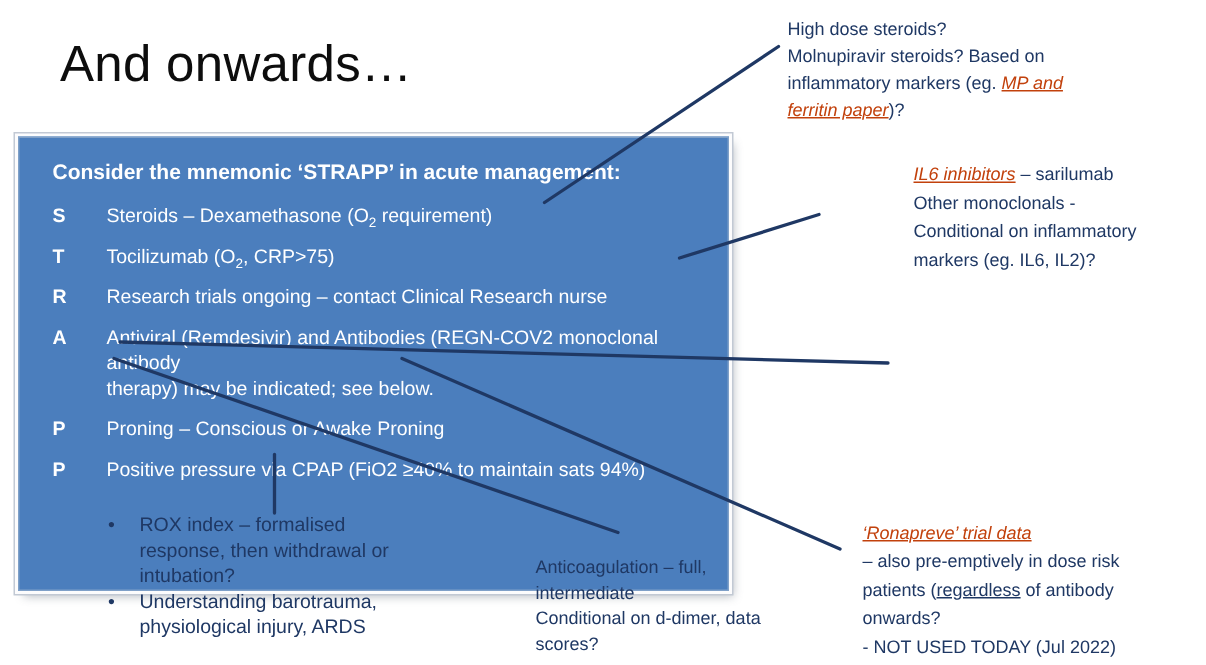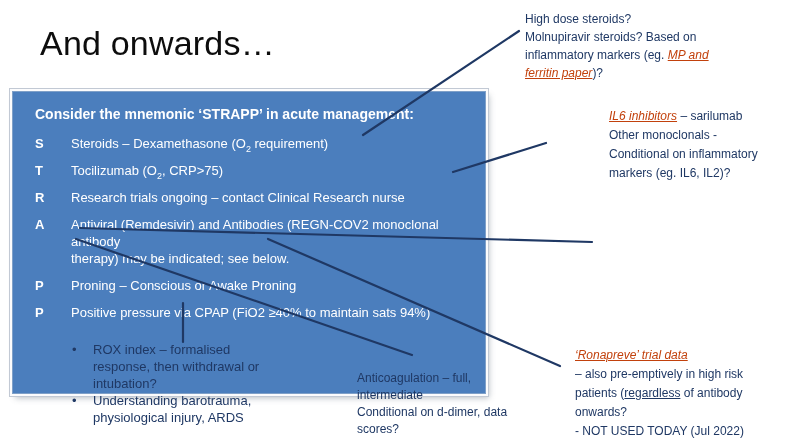--- a/index.html
+++ b/index.html
@@ -101,21 +101,21 @@
   <div class="note note-il6">
     <div class="ln"><a class="doclink">IL6 inhibitors</a><span> – sarilumab</span></div>
     <div class="ln">Other monoclonals -</div>
     <div class="ln">Conditional on inflammatory</div>
     <div class="ln">markers (eg. IL6, IL2)?</div>
   </div>
 
 
   <div class="note note-ronapreve">
     <div class="ln"><a class="doclink">‘Ronapreve’ trial data</a></div>
-    <div class="ln">– also pre-emptively in high risk</div>
+    <div class="ln">– also pre-emptively in dose risk</div>
     <div class="ln"><span>patients (</span><span class="uline">regardless</span><span> of antibody</span></div>
     <div class="ln">onwards?</div>
     <div class="ln">- NOT USED TODAY (Jul 2022)</div>
   </div>
 
   <div class="rox-list">
     <div class="rox-item">
       <span class="bullet">•</span>
       <span>ROX index – formalised response, then withdrawal or intubation?</span>
     </div>

